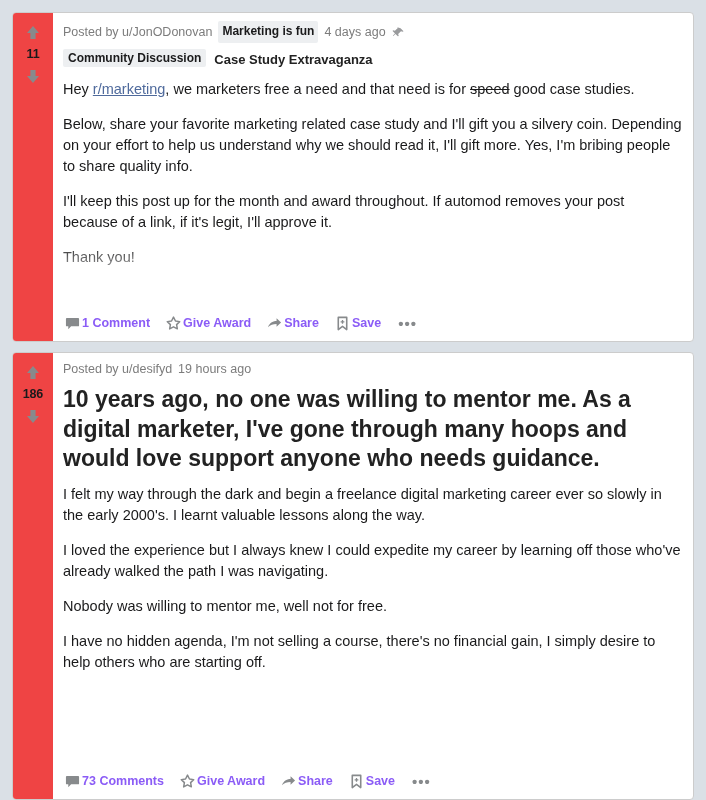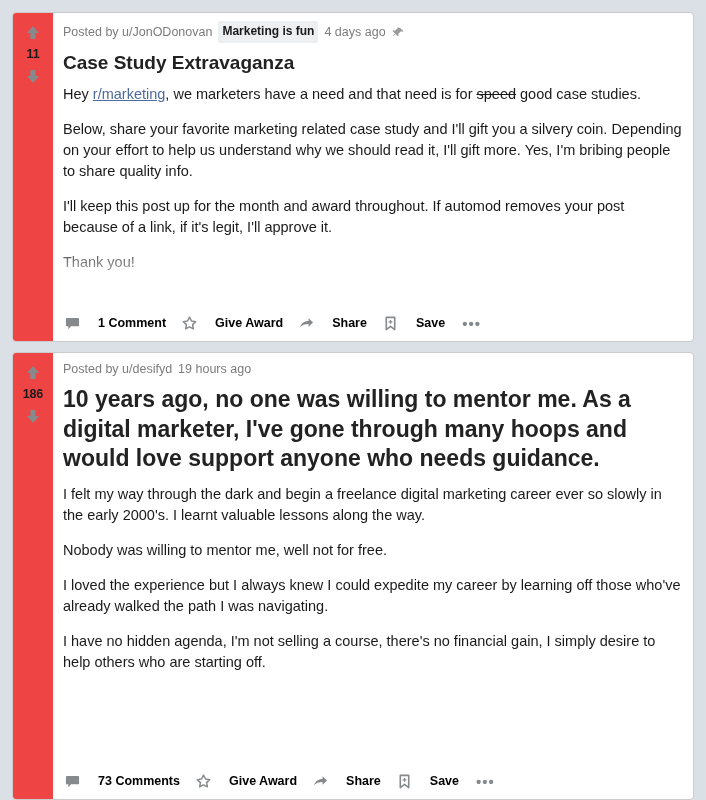--- a/index.html
+++ b/index.html
@@ -82,21 +82,21 @@
     background: #edeff1;
     color: #1a1a1b;
     font-weight: bold;
     font-size: 12px;
     padding: 2px 5px;
     border-radius: 2px;
     position: relative;
     top: -2px;
   }
   .post-title {
-    font-size: 19px;
+    font-size: 13px;
     font-weight: bold;
     color: #222222;
     line-height: 1.22;
   }
   .post-2 .post-title { font-size: 23px; line-height: 1.28; }
 
   .content {
     position: relative;
     margin-top: 10px;
     flex: 1 1 auto;
@@ -123,24 +123,24 @@
 
   .actions {
     display: flex; align-items: center;
     gap: 4px;
     height: 36px;
     flex: none;
     margin-left: -4px;
   }
   .action {
     display: inline-flex; align-items: center;
-    gap: 18px;
+    gap: 2px;
     padding: 4px 6px;
     border-radius: 2px;
-    color: #000000;
+    color: #8b5cf6;
     font-size: 12.5px;
     font-weight: bold;
     cursor: pointer;
     white-space: nowrap;
   }
   .action svg { display: block; }
   .dots {
     color: #878a8c;
     font-size: 15px;
     font-weight: bold;
@@ -178,26 +178,27 @@
         <span class="pin-icon">
           <svg width="12" height="12" viewBox="0 0 16 16">
               <g fill="#9a9b9d">
                 <path d="M10.6 1.4 L14.6 5.4 L13.3 6.0 L11.2 5.3 L7.4 9.1 L8.2 11.6 L7.0 12.2 L3.8 9.0 L1.0 11.8 L0.4 11.2 L3.2 8.4 L0 5.2 L0.6 4.0 L3.1 4.8 L6.9 1.0 L6.2 -0.1 Z" transform="translate(0.8,1.6)"></path>
               </g>
             </svg>
         </span>
       </div>
 
       <div class="title-row">
+        <span class="flair-tag">Community Discussion</span>
         <span class="post-title">Case Study Extravaganza</span>
       </div>
 
       <div class="content">
         <div>
-            <p><span>Hey </span><a href="#">r/marketing</a><span>, we marketers have a need and that need is for </span><s>speed</s><span> good case studies.</span></p>
+            <p><span>Hey </span><a href="#">r/marketing</a><span>, we marketers free a need and that need is for </span><s>speed</s><span> good case studies.</span></p>
             <p><span>Below, share your favorite marketing related case study and I'll gift you a silvery coin. Depending on your effort to help us understand why we should read it, I'll gift more. Yes, I'm bribing people to share quality info.</span></p>
             <p><span>I'll keep this post up for the month and award throughout. If automod removes your post because of a link, if it's legit, I'll approve it.</span></p>
             <p><span>Thank you!</span></p>
           </div>
         <div class="fade"></div>
       </div>
 
       <div class="actions">
         <span class="action">
           <svg width="15" height="15" viewBox="0 0 16 16">
@@ -250,22 +251,22 @@
         <span>19 hours ago</span>
       </div>
 
       <div class="title-row">
         <span class="post-title">10 years ago, no one was willing to mentor me. As a digital marketer, I've gone through many hoops and would love support anyone who needs guidance.</span>
       </div>
 
       <div class="content">
         <div>
             <p><span>I felt my way through the dark and begin a freelance digital marketing career ever so slowly in the early 2000's. I learnt valuable lessons along the way.</span></p>
+            <p><span>I loved the experience but I always knew I could expedite my career by learning off those who've already walked the path I was navigating.</span></p>
             <p><span>Nobody was willing to mentor me, well not for free.</span></p>
-            <p><span>I loved the experience but I always knew I could expedite my career by learning off those who've already walked the path I was navigating.</span></p>
             <p><span>I have no hidden agenda, I'm not selling a course, there's no financial gain, I simply desire to help others who are starting off.</span></p>
           </div>
         <div class="fade"></div>
       </div>
 
       <div class="actions">
         <span class="action">
           <svg width="15" height="15" viewBox="0 0 16 16">
               <path d="M2 2 h12 a1 1 0 0 1 1 1 v7 a1 1 0 0 1 -1 1 H6.5 L3.5 14 V11 H2 a1 1 0 0 1 -1 -1 V3 a1 1 0 0 1 1 -1 z" fill="#878a8c"></path>
             </svg>

